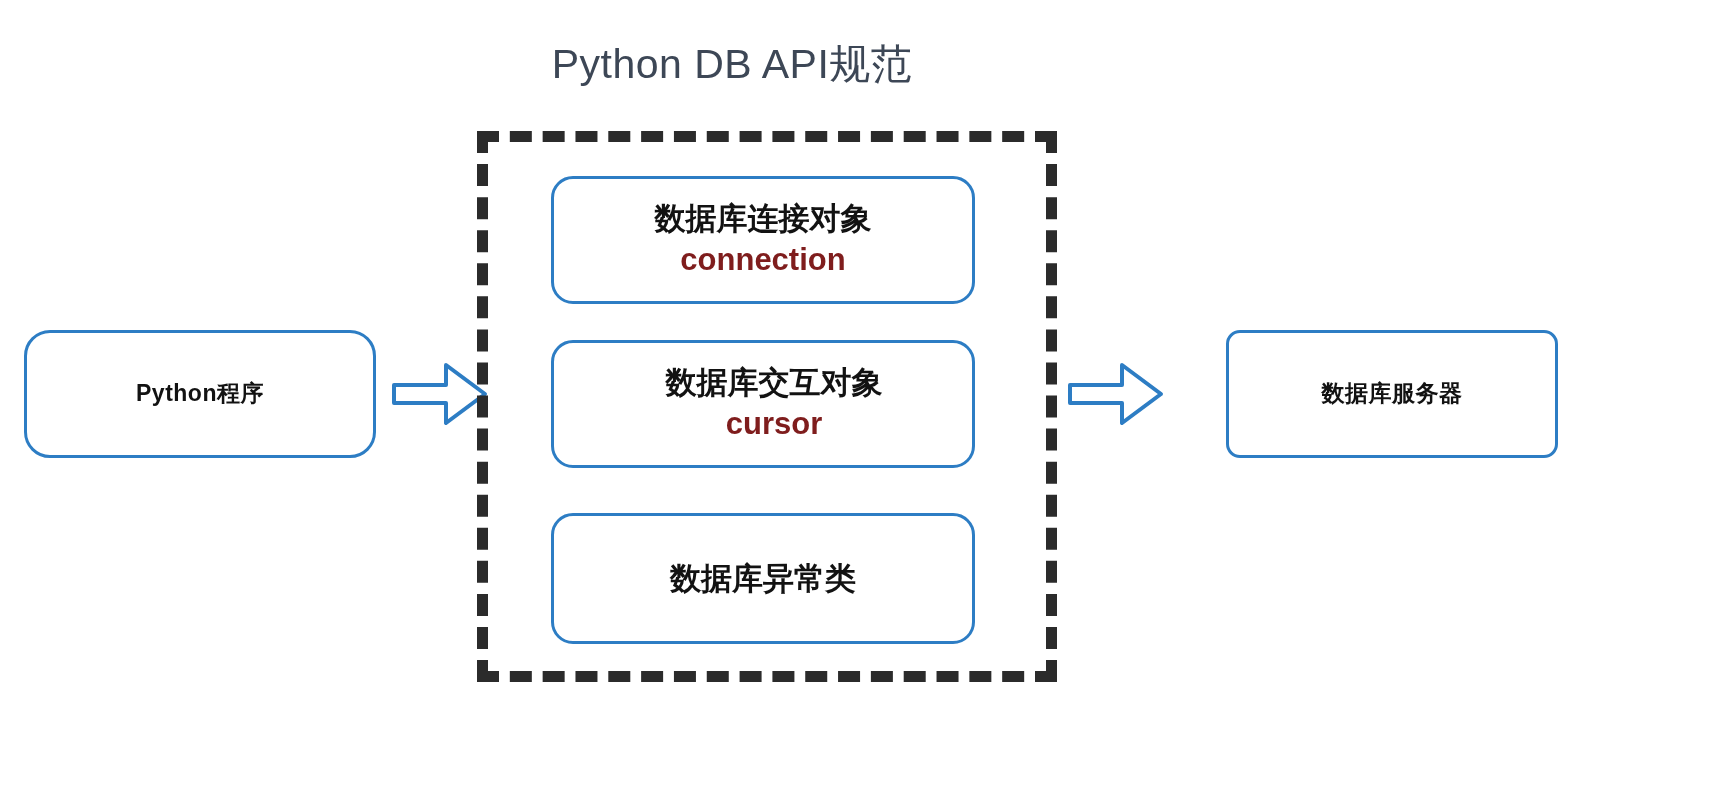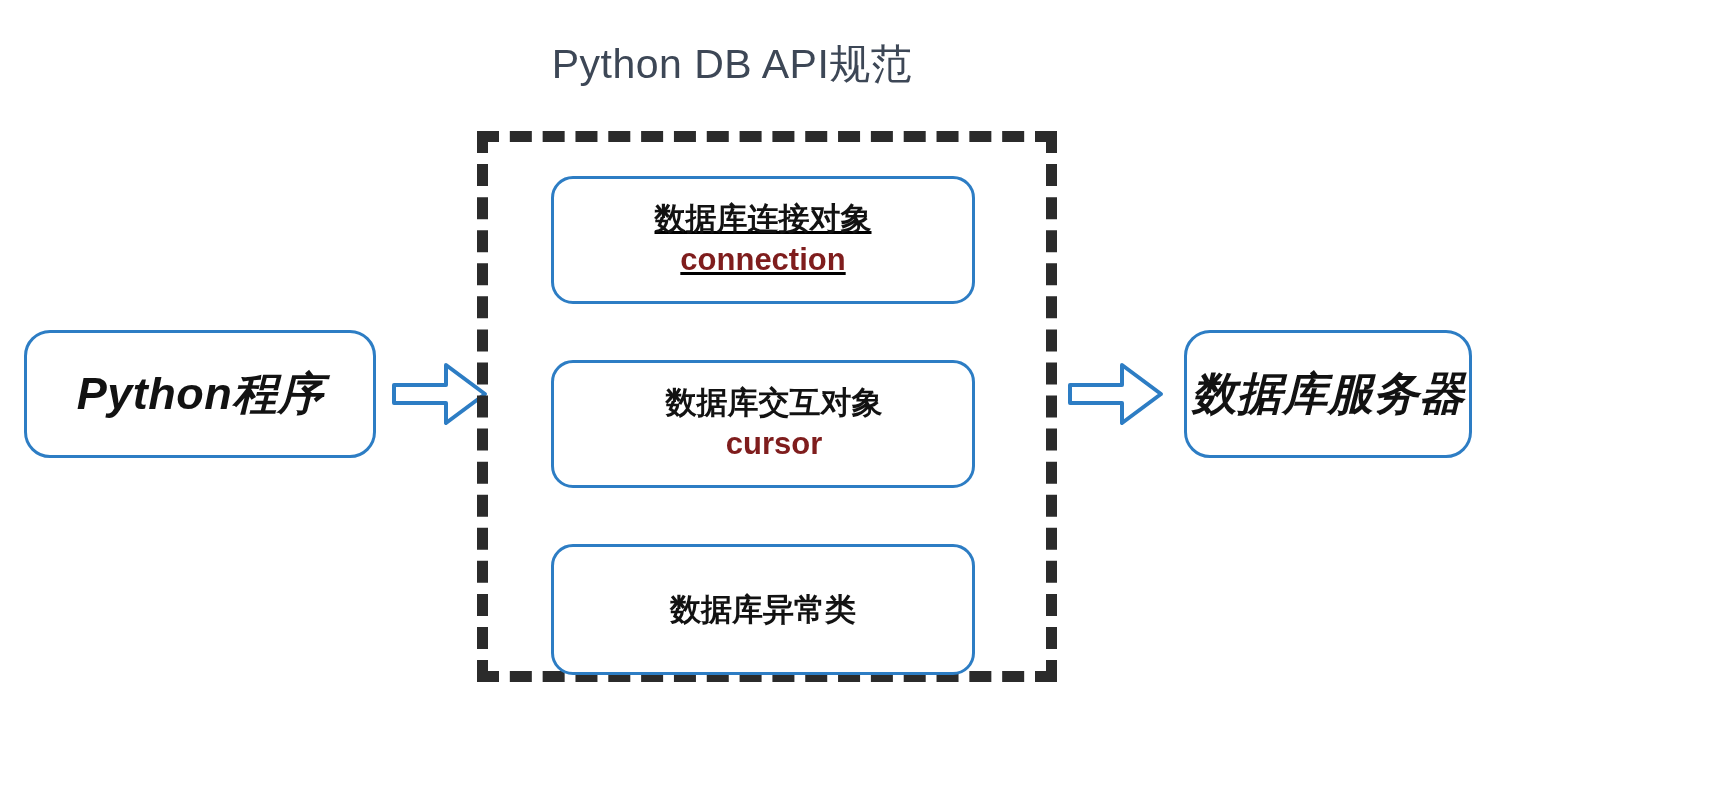--- a/index.html
+++ b/index.html
@@ -55,54 +55,53 @@
 
   
   #box-python-program {
     left: 24px;
     top: 330px;
     width: 352px;
     height: 128px;
     border-radius: 26px;
   }
   #box-db-server {
-    left: 1184px;
+    left: 1226px;
     top: 330px;
-    width: 288px;
+    width: 332px;
     height: 128px;
-    border-radius: 26px;
+    border-radius: 14px;
   }
   #box-python-program .node-line,
   #box-db-server .node-line {
-    font-size: 45px;
+    font-size: 23px;
     letter-spacing: 0.5px;
-    font-style: italic;
   }
 
   
   #dashed-container {
     position: absolute;
     left: 477px;
     top: 131px;
     width: 580px;
     height: 551px;
     box-sizing: border-box;
     border: 11px dashed #2b2b2b;
     background: transparent;
   }
 
   
   .inner-box {
     width: 424px;
     height: 128px;
     left: 551px;
   }
-  #box-connection { top: 176px; text-decoration: underline; }
-  #box-cursor     { top: 360px; padding-left: 22px; }
-  #box-exceptions { top: 513px; height: 131px; margin-top: 31px; }
+  #box-connection { top: 176px; }
+  #box-cursor     { top: 340px; padding-left: 22px; }
+  #box-exceptions { top: 513px; height: 131px; }
 
   .inner-box .node-line-cn {
     font-size: 31px;
     font-weight: bold;
     color: #121212;
     line-height: 1.2;
     white-space: nowrap;
   }
   .inner-box .node-line-en {
     font-size: 31px;

